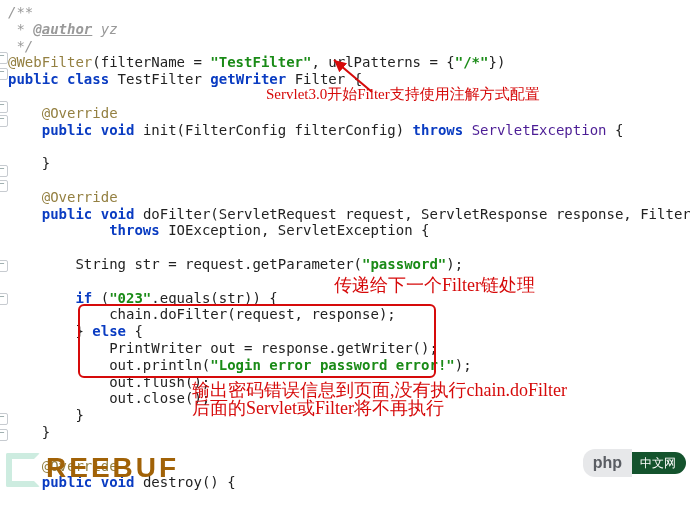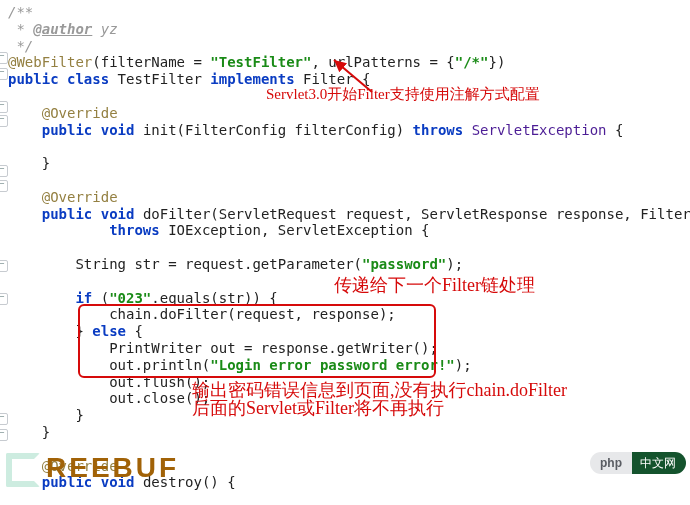--- a/index.html
+++ b/index.html
@@ -79,21 +79,21 @@
     right:4px; bottom:30px;
     height:24px;
     display:flex;
     align-items:center;
     font-family: Arial, sans-serif;
   }
   .badge-left {
     background:#e7e8ea;
     color:#5a5d63;
     font-weight:bold;
-    font-size:12px;
+    font-size:16px;
     padding:4px 10px;
     border-radius:12px 0 0 12px;
   }
   .badge-right {
     background:#14532d;
     color:#fff;
     font-size:12px;
     padding:4px 10px 4px 8px;
     border-radius:0 12px 12px 0;
   }
@@ -132,21 +132,21 @@
   <div class="fold" style="top:260px"></div>
   <div class="fold" style="top:293px"></div>
   <div class="fold" style="top:413px"></div>
   <div class="fold" style="top:429px"></div>
 </div>
 
 <pre><span><span class="doc">/**</span></span>
 <span> <span class="doc">* </span><span class="doctag">@author</span><span class="docid"> </span><span class="docid">yz</span></span>
 <span><span class="doc"> */</span></span>
 <span><span class="ann">@WebFilter</span><span>(filterName = </span><span class="str">"TestFilter"</span><span>, urlPatterns = {</span><span class="str">"/*"</span><span>})</span></span>
-<span><span class="kw">public</span> <span class="kw">class</span> <span class="cname">TestFilter</span> <span class="kw">implements</span> <span>Filter {</span></span>
+<span><span class="kw">public</span> <span class="kw">class</span> <span class="cname">TestFilter</span> <span class="kw">getWriter</span> <span>Filter {</span></span>
 <span> </span>
 <span>    <span class="ann">@Override</span></span>
 <span>    <span class="kw">public void</span> <span>init</span><span>(FilterConfig filterConfig)</span> <span class="kw">throws</span> <span class="excep">ServletException</span><span> {</span></span>
 <span> </span>
 <span>    <span>}</span></span>
 <span> </span>
 <span>    <span class="ann">@Override</span></span>
 <span>    <span class="kw">public void</span> <span>doFilter</span><span>(ServletRequest request, ServletResponse response, FilterChain chain)</span></span>
 <span>            <span class="kw">throws</span> <span>IOException, ServletException {</span></span>
 <span> </span>

